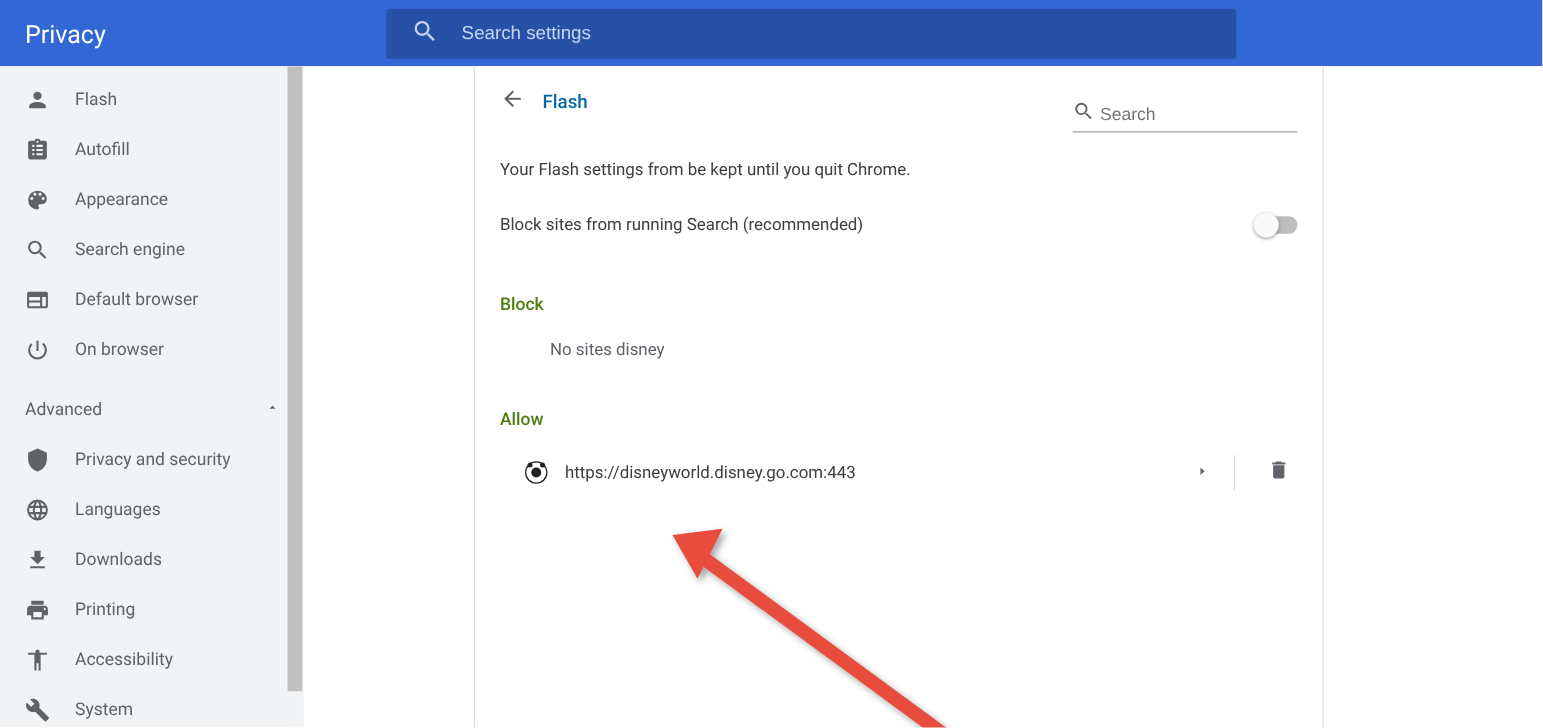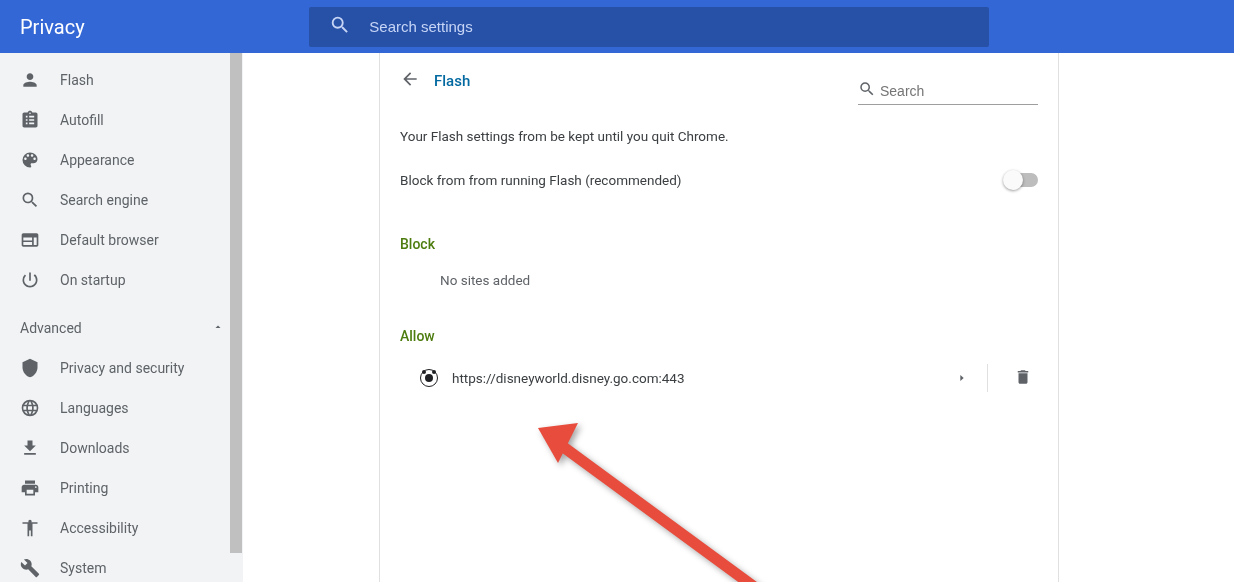--- a/index.html
+++ b/index.html
@@ -291,21 +291,21 @@
           </svg>
         </span>
       <span>Default browser</span>
     </div>
     <div class="sidebar-item">
       <span class="icon-slot">
           <svg viewBox="0 0 24 24">
             <path d="M13 3h-2v10h2V3zm4.83 2.17l-1.42 1.42A6.92 6.92 0 0119 12c0 3.87-3.13 7-7 7s-7-3.13-7-7c0-2.02.86-3.84 2.24-5.12L5.83 5.46A8.93 8.93 0 003 12c0 4.97 4.03 9 9 9s9-4.03 9-9c0-2.55-1.06-4.85-2.76-6.49z"></path>
           </svg>
         </span>
-      <span>On startup</span>
+      <span>On browser</span>
     </div>
 
     <div class="sidebar-section-hdr">
       <span>Advanced</span>
       <span><svg viewBox="0 0 24 24">
             <path d="M7 14l5-5 5 5z"></path>
           </svg></span>
     </div>
 
     <div class="sidebar-item">
@@ -375,28 +375,28 @@
           <span><svg viewBox="0 0 24 24">
                 <path d="M15.5 14h-.79l-.28-.27A6.471 6.471 0 0016 9.5 6.5 6.5 0 109.5 16c1.61 0 3.09-.59 4.23-1.57l.27.28v.79L19 20.49 20.49 19 15.5 14zm-6 0C7.01 14 5 11.99 5 9.5S7.01 5 9.5 5 14 7.01 14 9.5 11.99 14 9.5 14z"></path>
               </svg></span>
           <input type="text" placeholder="Search" style="">
         </div>
       </div>
 
       <div class="info-text">Your Flash settings from be kept until you quit Chrome.</div>
 
       <div class="toggle-row">
-        <span>Block from from running Flash (recommended)</span>
+        <span>Block sites from running Search (recommended)</span>
         <div class="toggle">
           <div class="toggle-knob"></div>
         </div>
       </div>
 
       <div class="subheader">Block</div>
-      <div class="empty-msg">No sites added</div>
+      <div class="empty-msg">No sites disney</div>
 
       <div class="subheader">Allow</div>
       <div class="site-row">
         <div class="site-favicon">
             <div class="site-favicon-inner"></div>
           </div>
         <div class="site-url">https://disneyworld.disney.go.com:443</div>
         <span><svg class="row-chevron" viewBox="0 0 24 24">
               <path d="M8 5l8 7-8 7z"></path>
             </svg></span>

